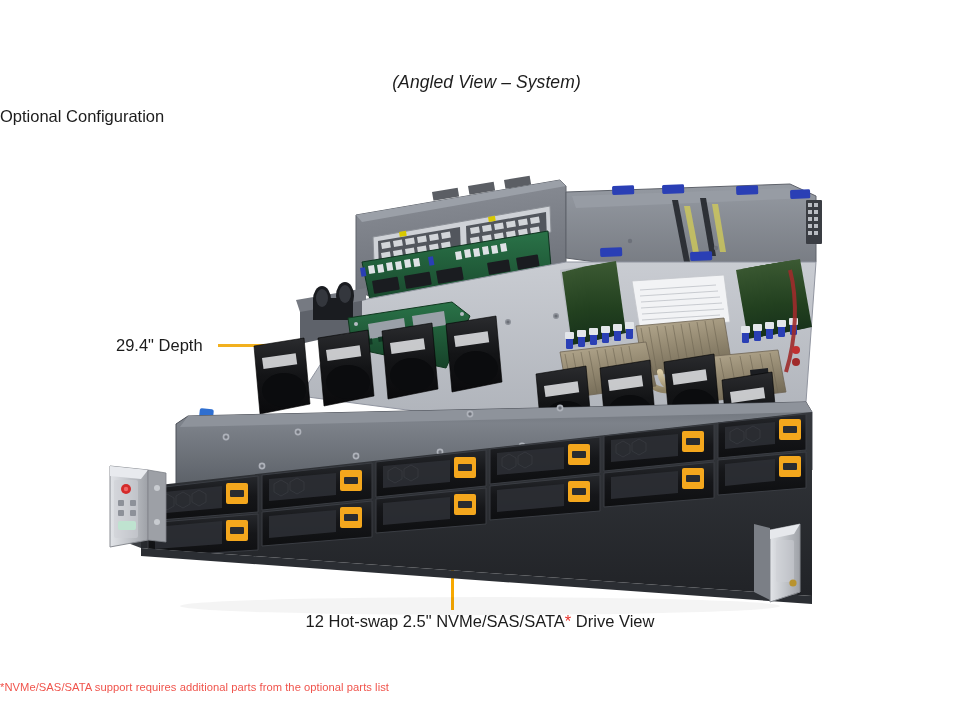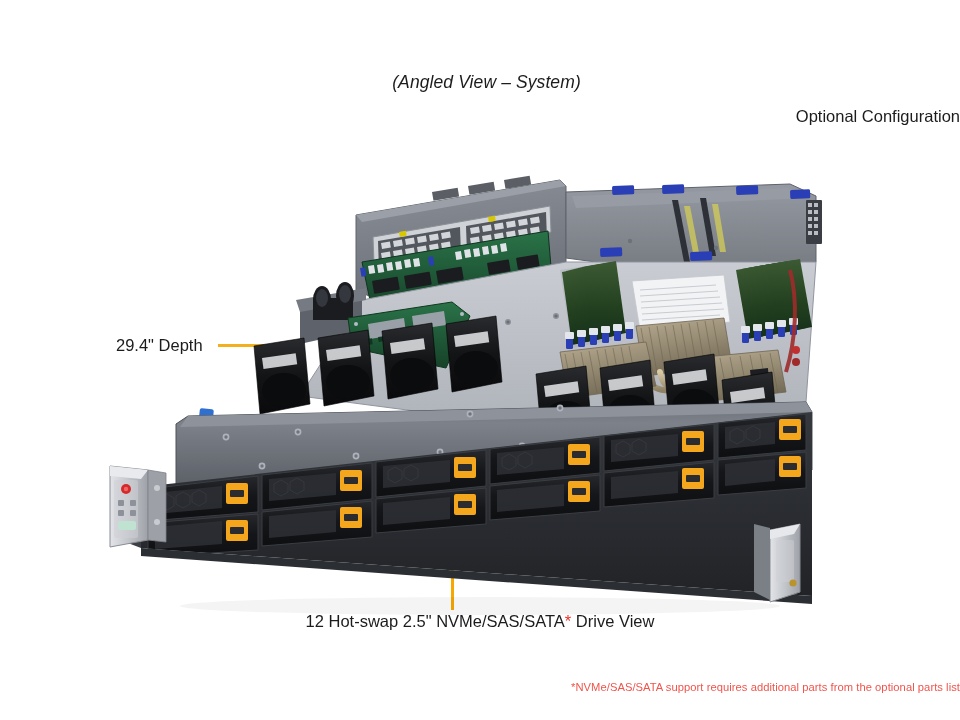--- a/index.html
+++ b/index.html
@@ -26,21 +26,21 @@
     text-align: center;
     font-size: 17.5px;
     font-style: italic;
     color: #1c1c1c;
     letter-spacing: 0.1px;
   }
   .caption-sub {
     position: absolute;
     left: 0; right: 0;
     top: 107px;
-    text-align: right;
+    text-align: left;
     font-size: 16.5px;
     color: #1c1c1c;
   }
   .depth-label {
     position: absolute;
     left: 116px;
     top: 336px;
     font-size: 16.5px;
     color: #1c1c1c;
     white-space: nowrap;
@@ -51,21 +51,21 @@
     top: 612px;
     text-align: center;
     font-size: 16.5px;
     color: #1c1c1c;
   }
   .bays-label .star { color: #e8312a; }
   .footnote {
     position: absolute;
     left: 0; right: 0;
     top: 681px;
-    text-align: right;
+    text-align: left;
     font-size: 11.2px;
     color: #f0544c;
     letter-spacing: 0.05px;
   }
 
   
   .leader-h {
     position: absolute;
     left: 218px;
     top: 344px;

